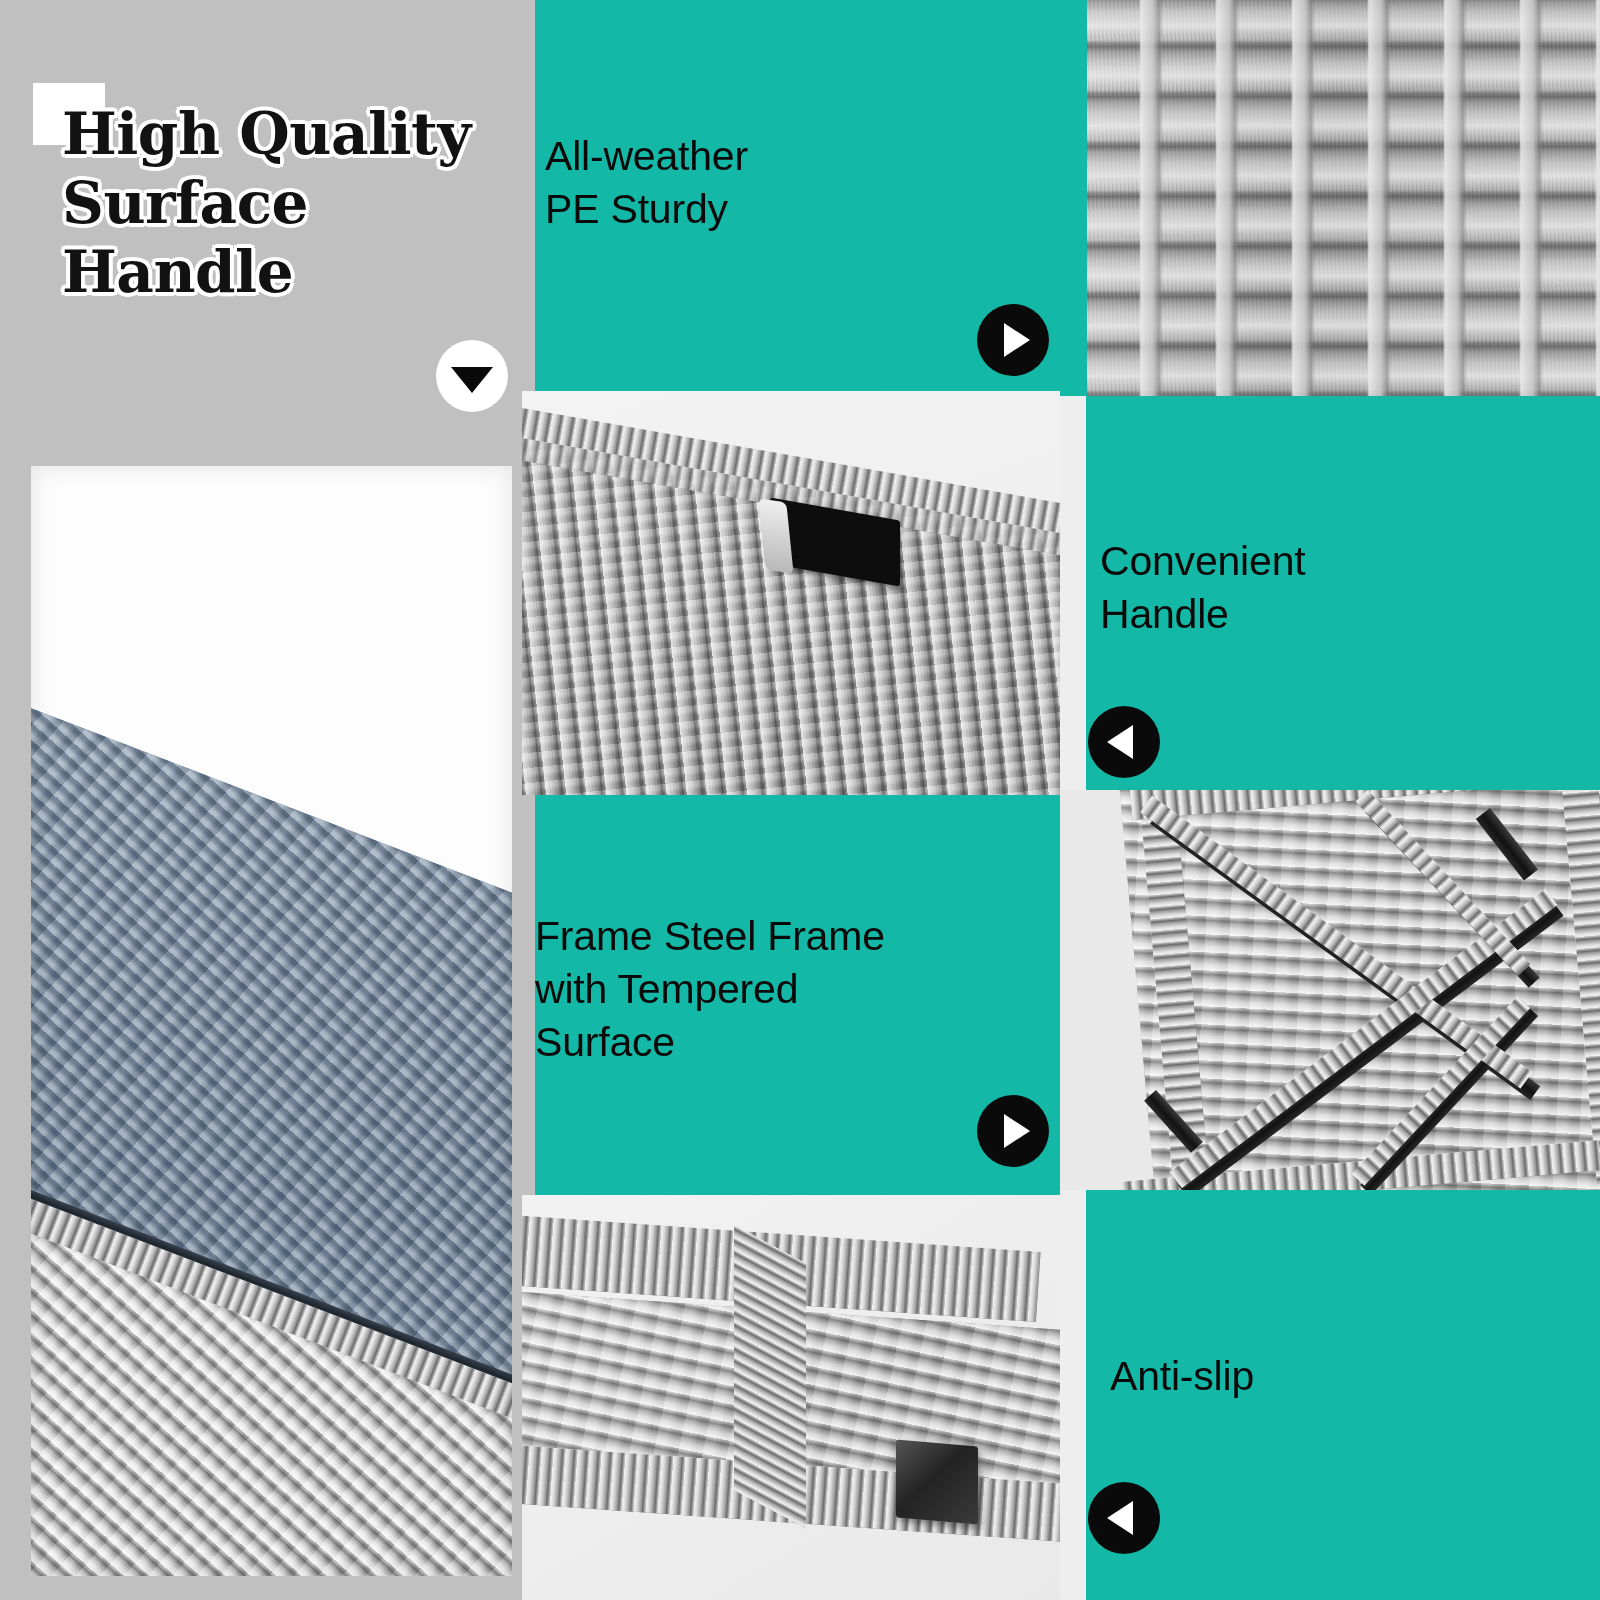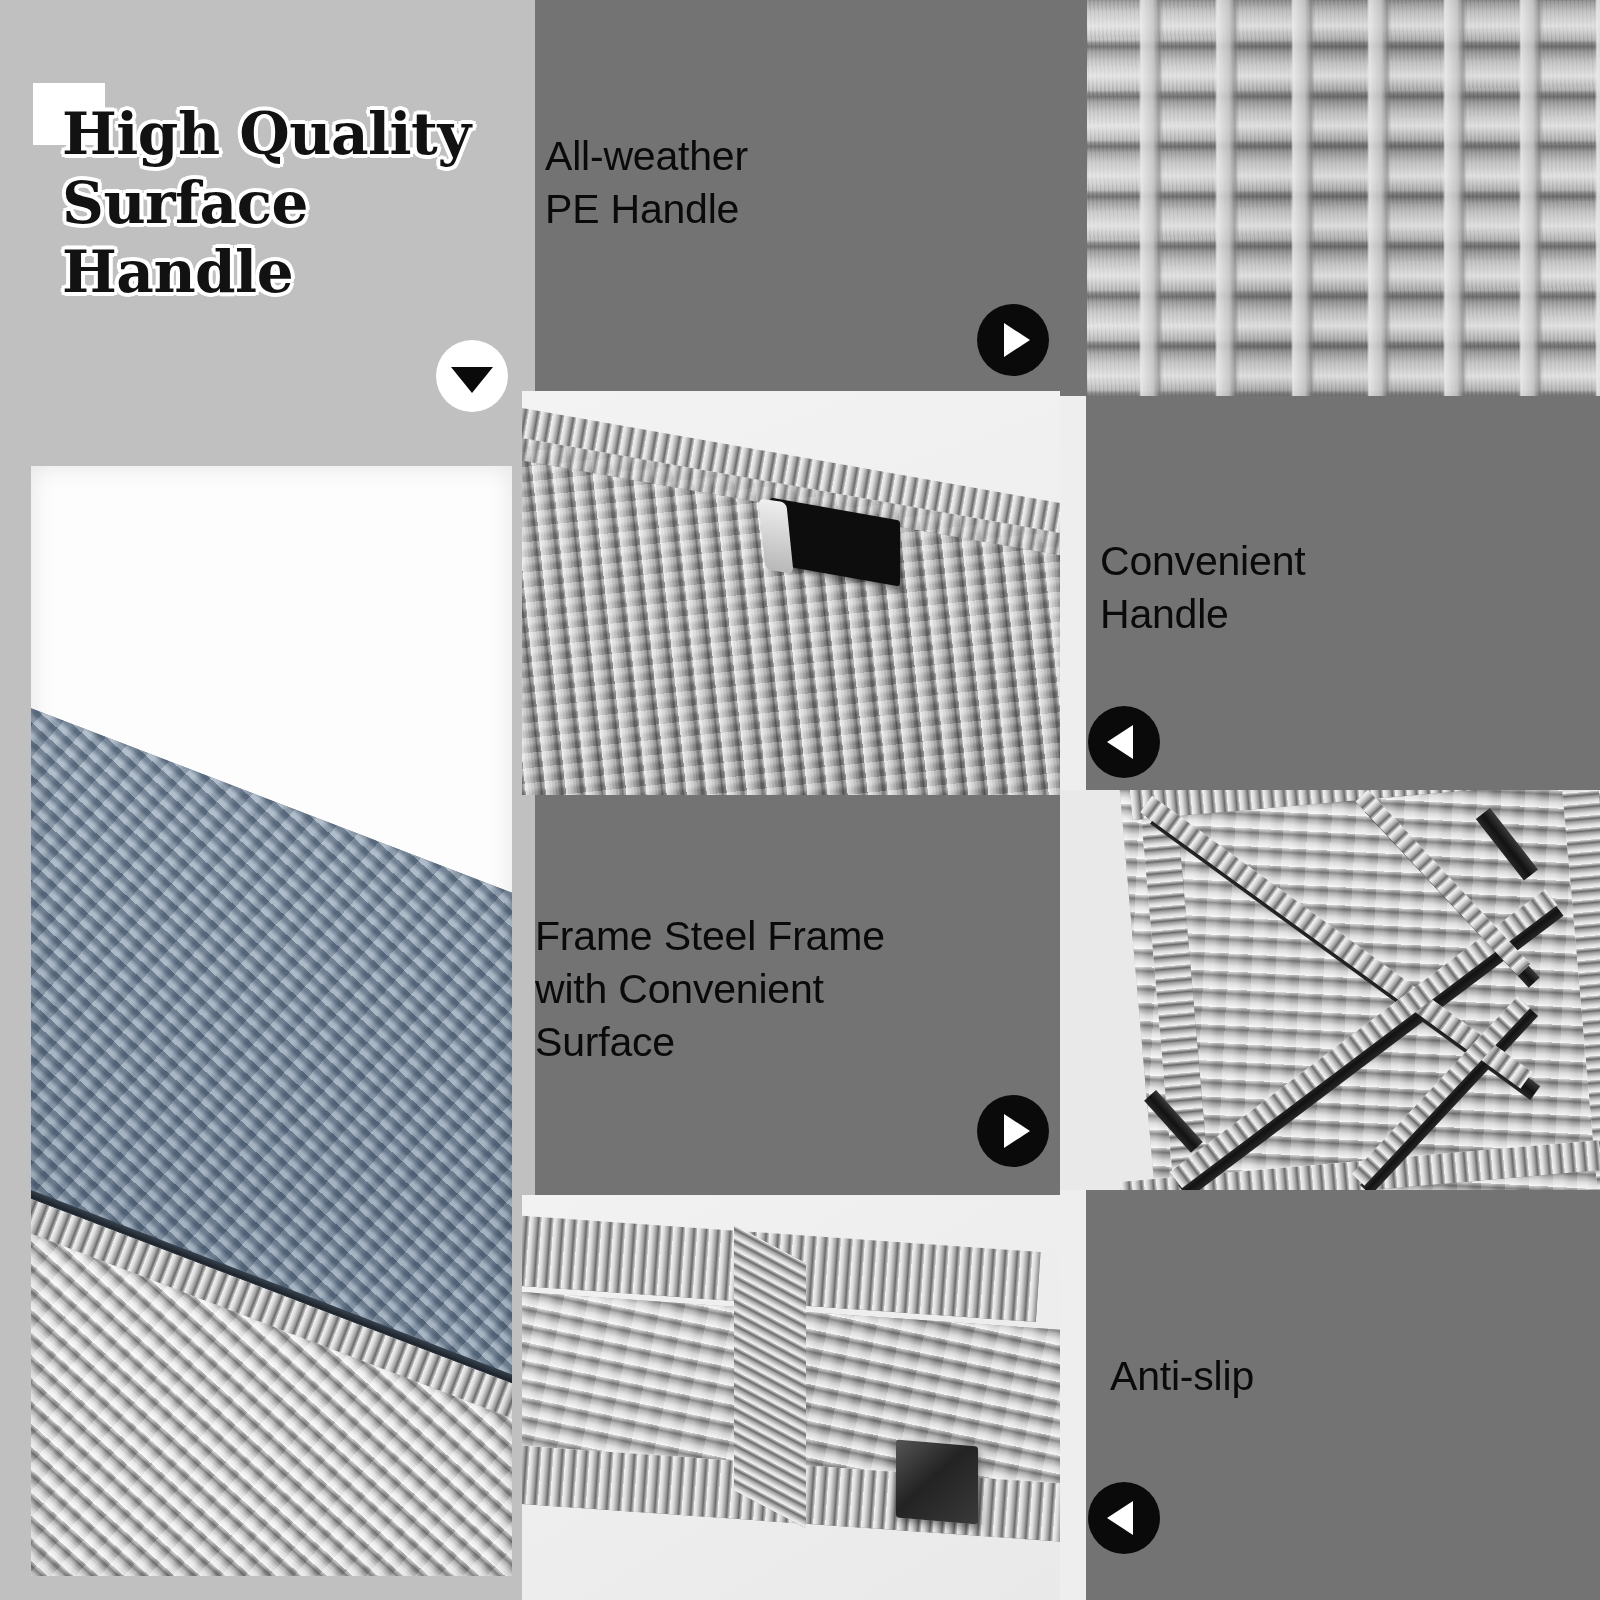--- a/index.html
+++ b/index.html
@@ -1,19 +1,19 @@
 <!DOCTYPE html>
 <html><head>
 <meta charset="utf-8">
 <style>
   html,body{margin:0;padding:0;background:#ffffff;}
   body{width:1600px;height:1600px;position:relative;overflow:hidden;
        font-family:"Liberation Sans", sans-serif;}
 
-  .stage{position:absolute;left:0;top:0;width:1600px;height:1600px;background:#737373;}
+  .stage{position:absolute;left:0;top:0;width:1600px;height:1600px;background:#14b8a6;}
 
   
   .block{position:absolute;overflow:hidden;}
   .gray-bg{background:#c0c0c0;}
   .white-bg{background:#ffffff;}
   .soft-bg{background:#eeeeee;}
 
   
   .title-deco{position:absolute;left:33px;top:83px;width:72px;height:62px;background:#ffffff;}
   .title{
@@ -191,21 +191,21 @@
 
     <div class="rattan-fine" style="position:absolute;left:-260px;top:668px;width:1200px;height:900px;
                 transform:rotate(21deg);transform-origin:0 0;"></div>
     <div class="shadow-soft" style="position:absolute;inset:0;"></div>
   </div>
 
   <div class="block white-bg" style="left:512px;top:0px;width:23px;height:1600px;background:#c0c0c0;"></div>
 
   <div class="caption" style="left:545px;top:130px;width:500px;">
     <div>All-weather</div>
-    <div>PE Handle</div>
+    <div>PE Sturdy</div>
   </div>
 
   <div class="badge dark" style="left:977px;top:304px;width:72px;height:72px;">
     <span class="tri right"></span>
   </div>
 
   <div class="block" style="left:522px;top:391px;width:538px;height:404px;background:#f0f0f0;">
 
     <div style="position:absolute;left:0;top:0;width:100%;height:100%;
                 background:linear-gradient(160deg,#f3f3f3 0%,#ececec 100%);"></div>
@@ -222,21 +222,21 @@
                 background:#0d0d0d;
                 transform:skewY(10deg);border-radius:3px;
                 box-shadow:0 3px 6px rgba(0,0,0,.5);"></div>
     <div style="position:absolute;left:240px;top:110px;width:28px;height:70px;
                 background:linear-gradient(180deg,#efefef 0%,#b8b8b8 100%);
                 transform:skewY(14deg) rotate(-6deg);border-radius:6px;"></div>
   </div>
 
   <div class="caption" style="left:535px;top:910px;width:520px;">
     <div>Frame Steel Frame</div>
-    <div>with Convenient</div>
+    <div>with Tempered</div>
     <div>Surface</div>
   </div>
 
   <div class="badge dark" style="left:977px;top:1095px;width:72px;height:72px;">
     <span class="tri right"></span>
   </div>
 
   <div class="block" style="left:522px;top:1195px;width:538px;height:405px;background:#efefef;">
     <div style="position:absolute;inset:0;background:linear-gradient(150deg,#f2f2f2 0%,#e9e9e9 100%);"></div>
 

